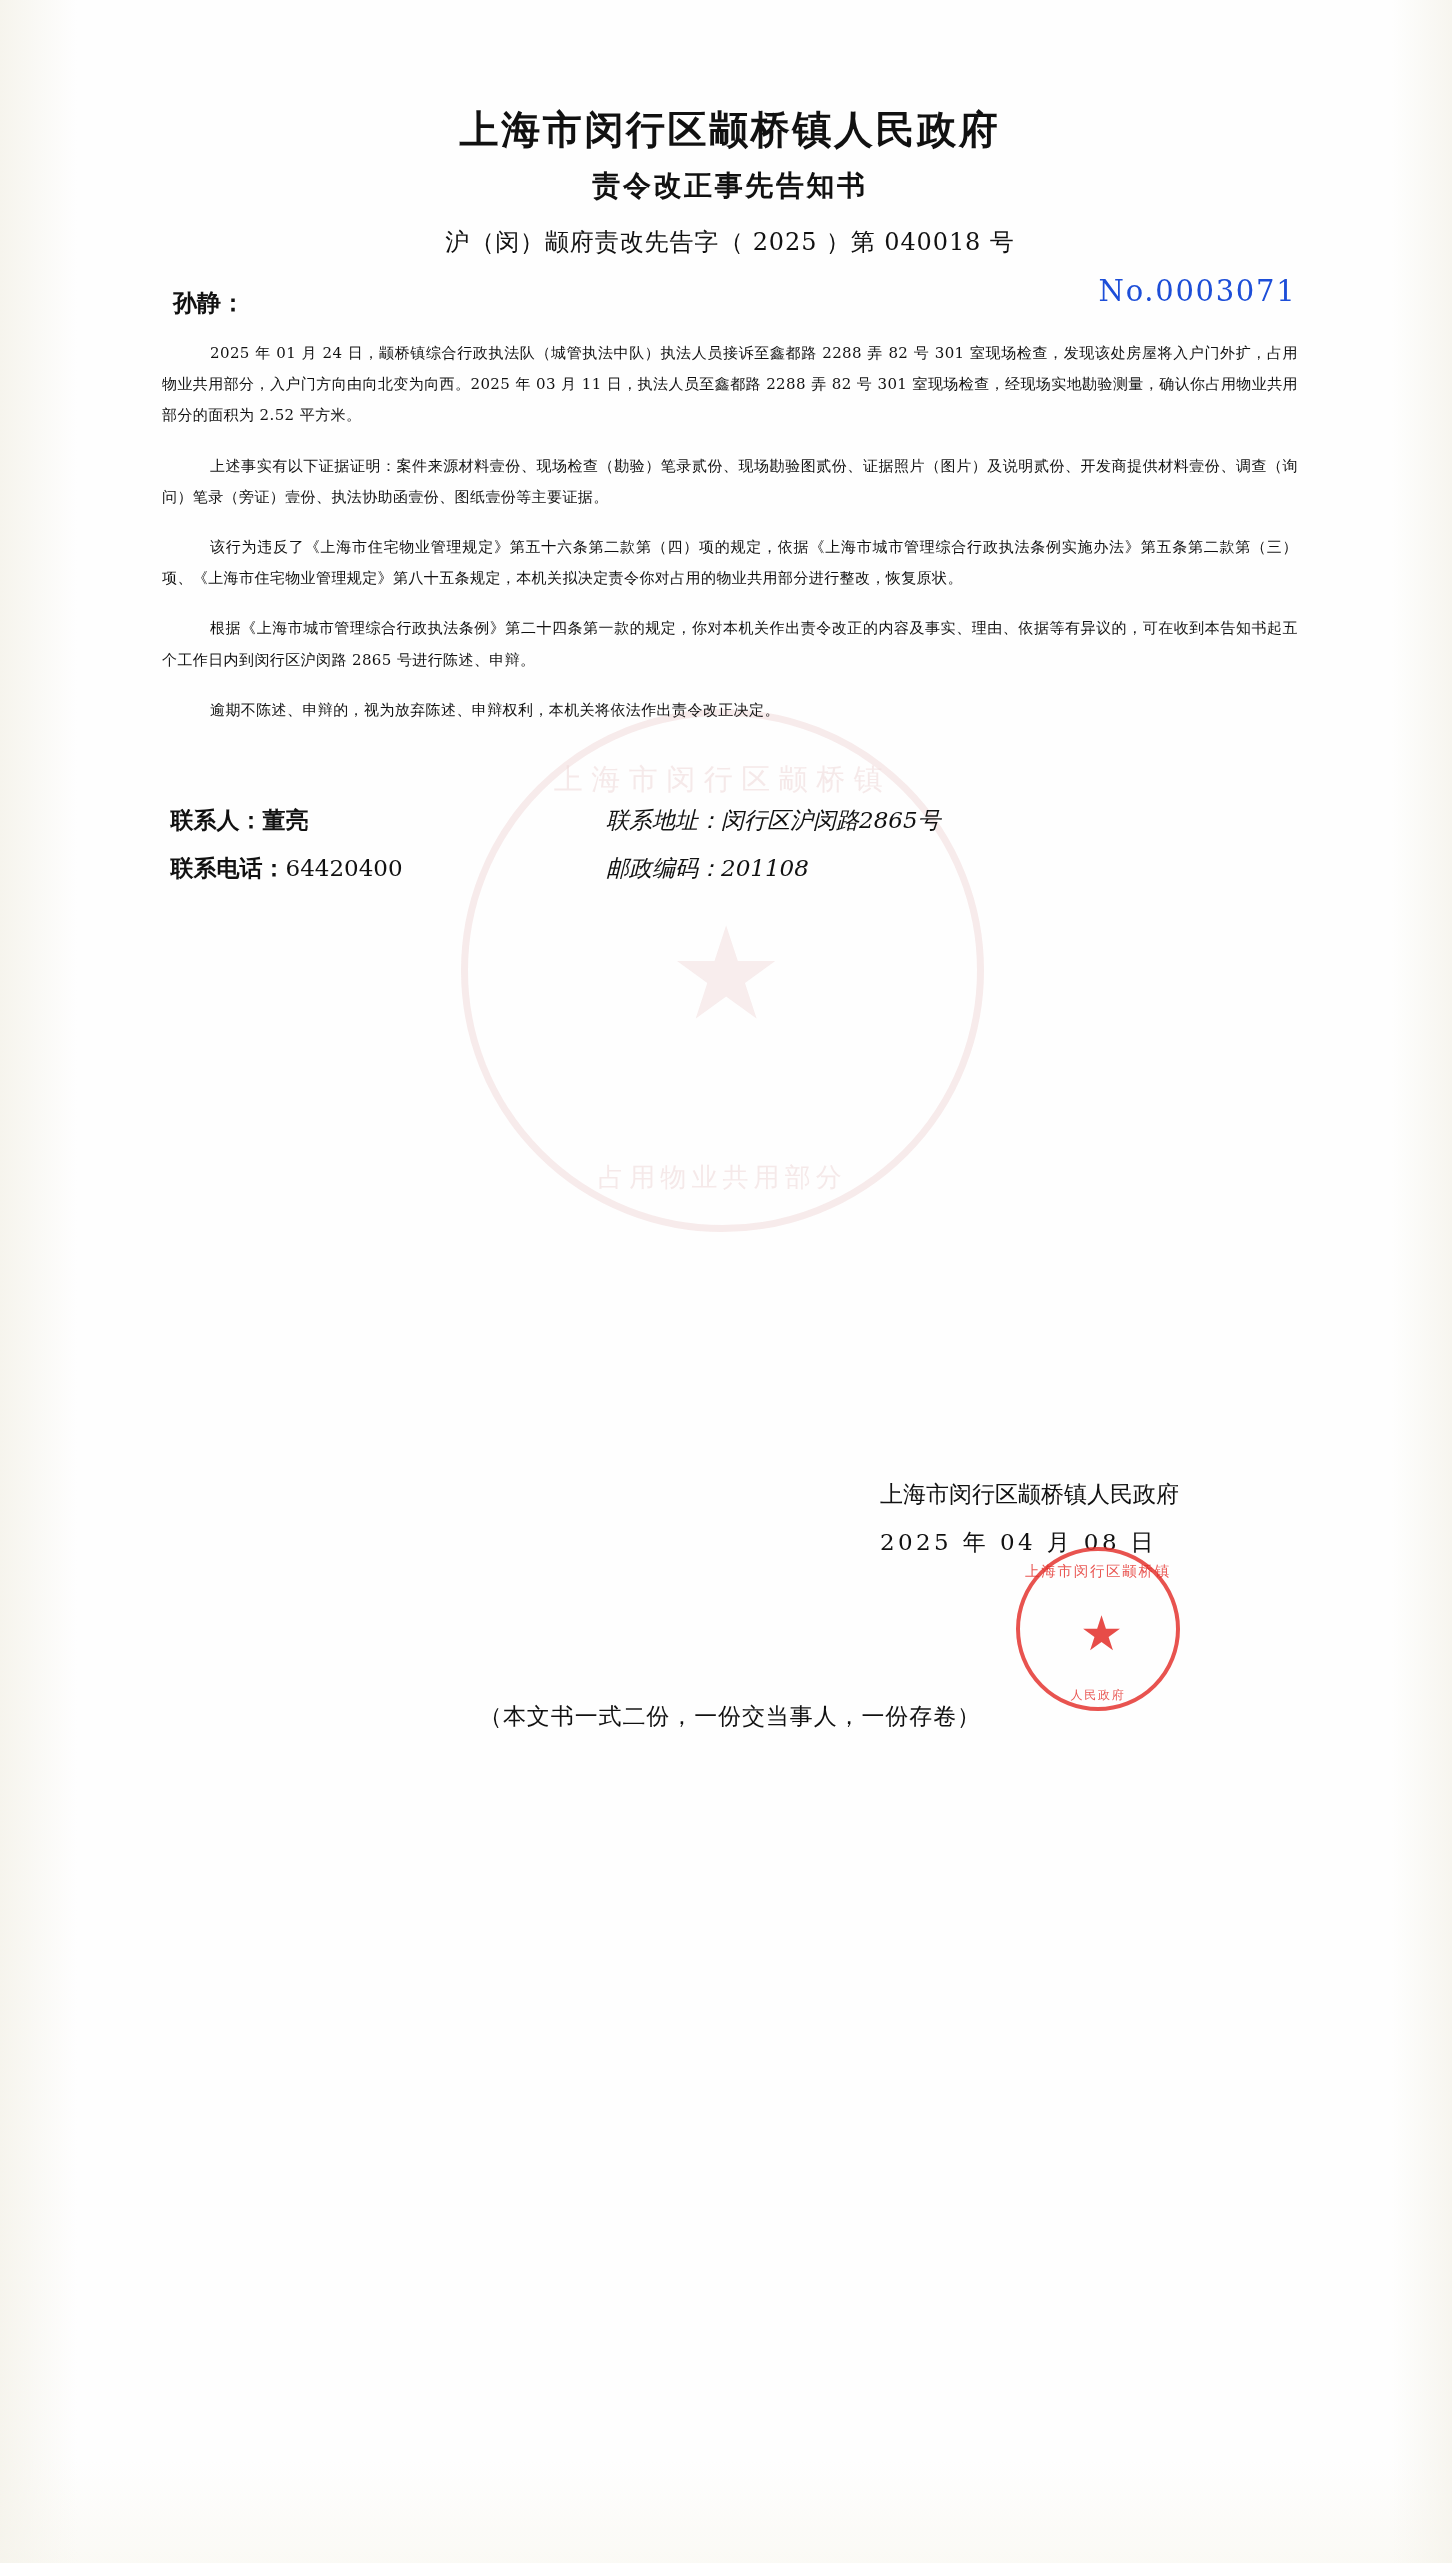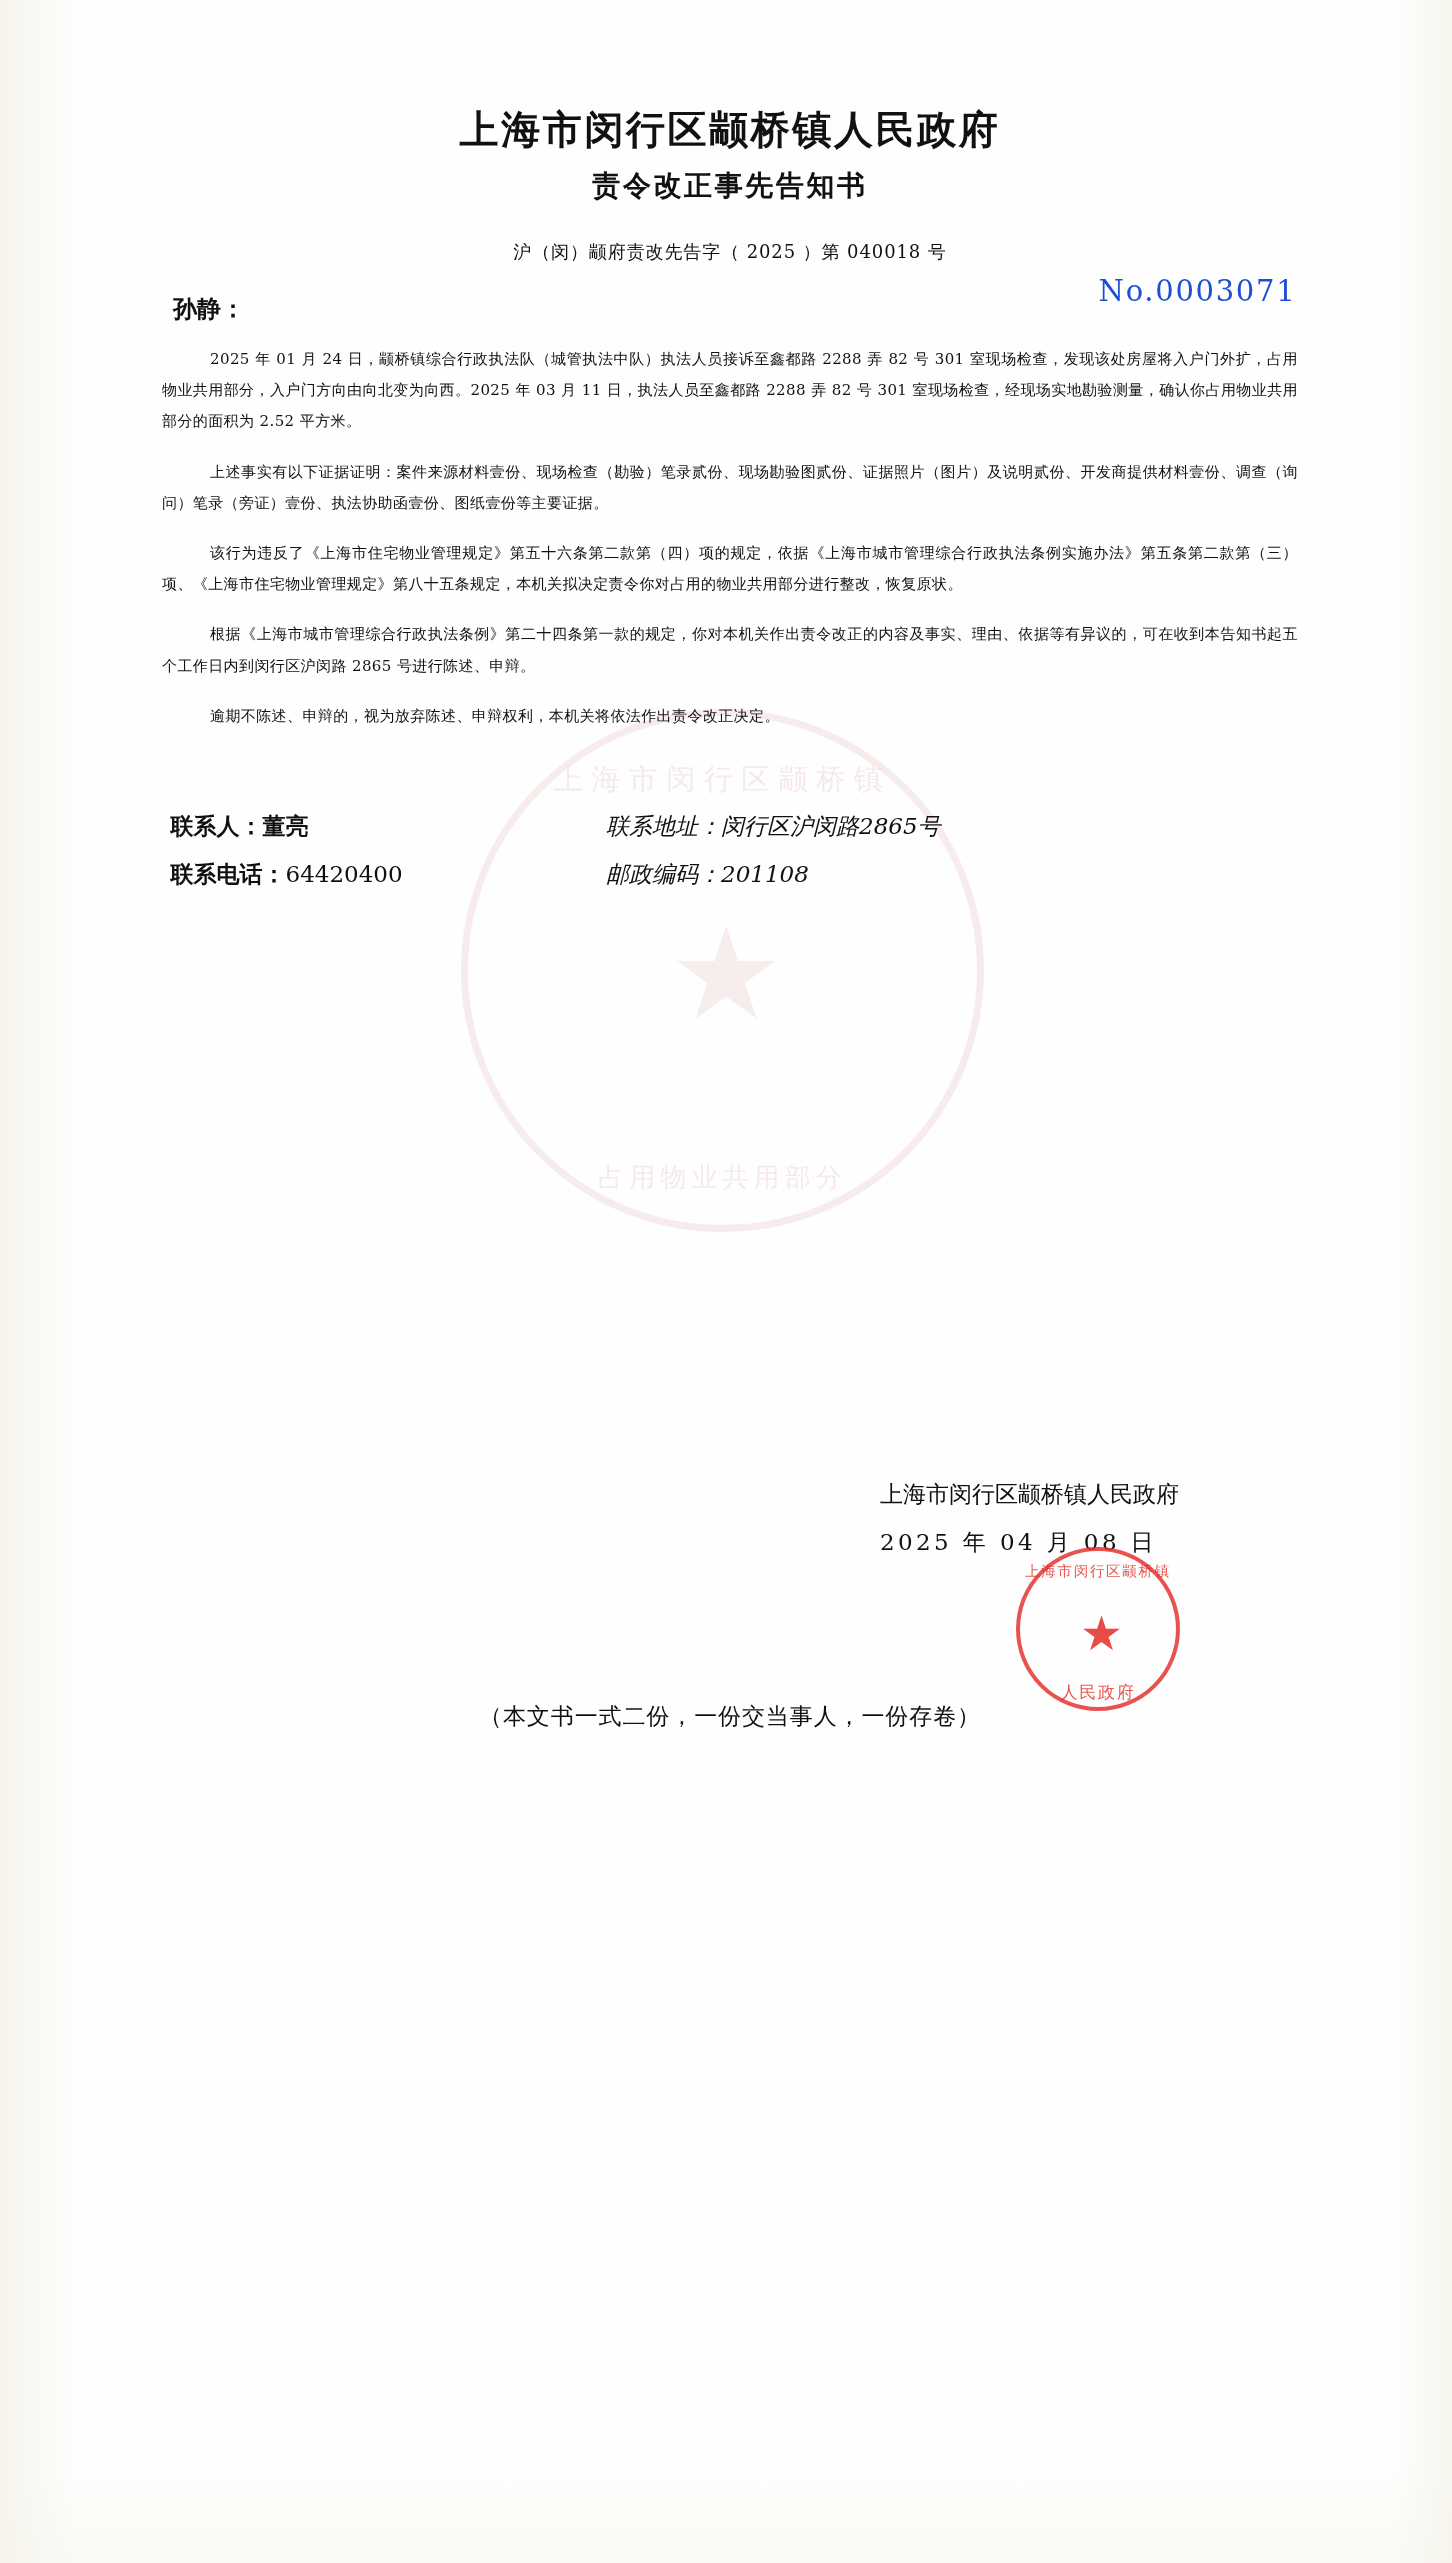--- a/index.html
+++ b/index.html
@@ -49,22 +49,22 @@
   .title-sub {
     text-align: center;
     font-size: 28px;
     font-weight: bold;
     letter-spacing: 2.6px;
     margin-top: 12px;
     line-height: 1.3;
   }
   .doc-number {
     text-align: center;
-    font-size: 18px;
-    margin-top: 36px;
+    font-size: 24px;
+    margin-top: 22px;
     letter-spacing: 0.9px;
   }
   .recipient {
     margin-top: 29px;
     font-size: 24px;
     font-weight: bold;
     margin-left: 11px;
   }
   .serial {
     position: absolute;
@@ -160,21 +160,21 @@
   .seal .arc-top, .seal .arc-bottom {
     position: absolute;
     left: 0;
     width: 164px;
     text-align: center;
     color: rgba(227,45,40,0.8);
     font-size: 14.5px;
     letter-spacing: 1.7px;
   }
   .seal .arc-top { top: 15.4px; }
-  .seal .arc-bottom { bottom: 13.7px; font-size: 17px; }
+  .seal .arc-bottom { bottom: 13.7px; font-size: 12px; }
   
   .watermark {
     position: absolute;
     left: 461px;
     top: 709px;
     width: 530px;
     height: 530px;
     pointer-events: none;
     opacity: 0.33;
   }

